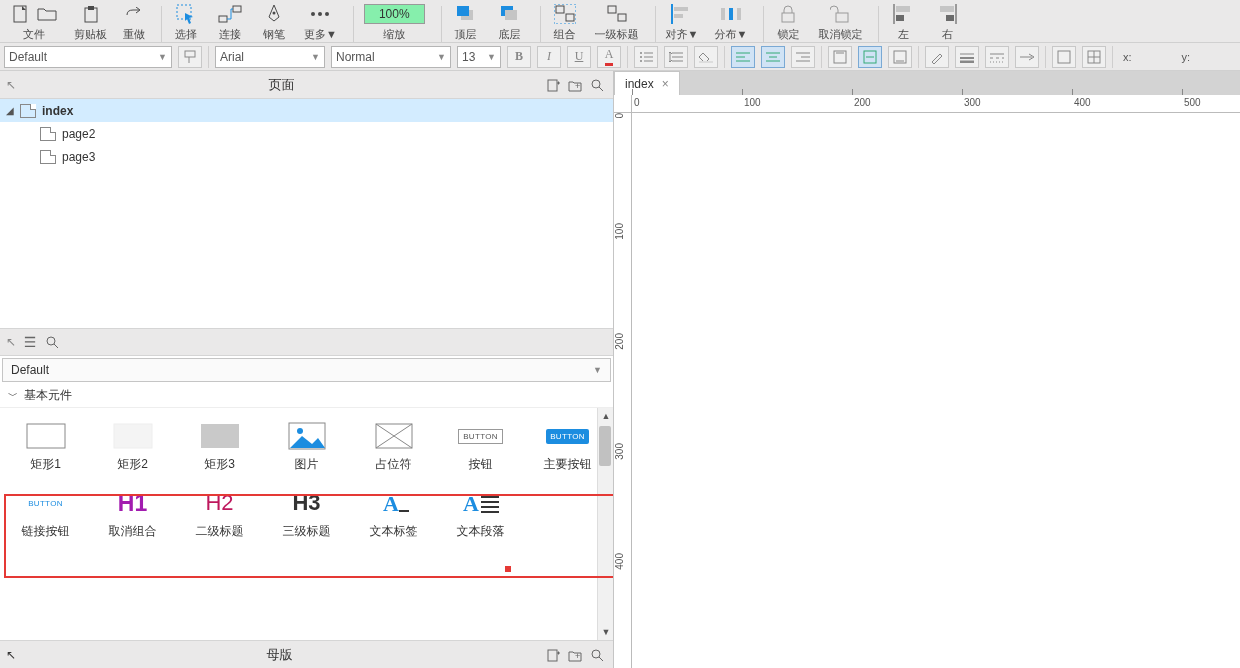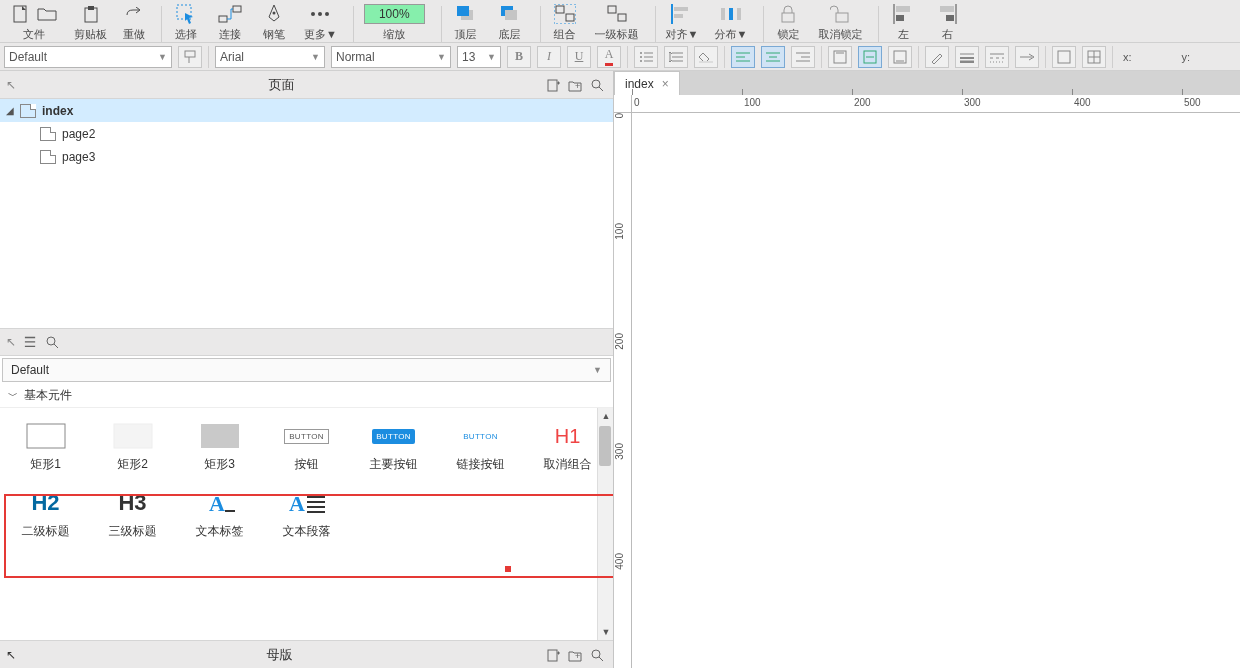--- a/index.html
+++ b/index.html
@@ -534,46 +534,66 @@
           <div class="widget">
               <div class="wic">
                 <svg width="40" height="26">
                   <rect x="1" y="1" width="38" height="24" fill="#c9c9c9"></rect>
                 </svg>
               </div>
               <div class="wlbl">矩形3</div>
             </div>
           <div class="widget">
               <div class="wic">
+                <svg width="38" height="28">
+                  <rect x="1" y="1" width="36" height="26" fill="#fff" stroke="#888"></rect>
+                  <circle cx="12" cy="9" r="3" fill="#1c8de0"></circle>
+                  <path d="M2 26 L14 14 L24 22 L30 16 L37 26 Z" fill="#1c8de0"></path>
+                </svg>
+              </div>
+              <div class="wlbl">图片</div>
+            </div>
+          <div class="widget">
+              <div class="wic">
+                <svg width="38" height="26">
+                  <rect x="1" y="1" width="36" height="24" fill="#fff" stroke="#888"></rect>
+                  <line x1="1" y1="1" x2="37" y2="25" stroke="#888"></line>
+                  <line x1="37" y1="1" x2="1" y2="25" stroke="#888"></line>
+                </svg>
+              </div>
+              <div class="wlbl">占位符</div>
+            </div>
+          <div class="widget">
+              <div class="wic">
                 <div style="border:1px solid #999;padding:2px 4px;font-size:8px;color:#555;letter-spacing:0.3px">BUTTON</div>
               </div>
               <div class="wlbl">按钮</div>
             </div>
 
           <div class="widget">
               <div class="wic">
                 <div style="background:#1c8de0;color:#fff;padding:3px 4px;font-size:8px;border-radius:2px;letter-spacing:0.3px">BUTTON</div>
               </div>
               <div class="wlbl">主要按钮</div>
             </div>
           <div class="widget">
               <div class="wic">
                 <div style="color:#1c8de0;font-size:8px;letter-spacing:0.3px">BUTTON</div>
               </div>
               <div class="wlbl">链接按钮</div>
             </div>
           <div class="widget">
               <div class="wic">
-                <span style="font-size:20px;font-weight:normal;color:#ef4444">H1</span>
+                <span style="font-size:23px;font-weight:bold;color:#a21caf">H1</span>
               </div>
               <div class="wlbl">取消组合</div>
             </div>
           <div class="widget">
               <div class="wic">
-                <span style="font-size:22px;font-weight:bold;color:#0369a1">H2</span>
+                <span style="font-size:22px;font-weight:normal;color:#be185d">H2</span>
               </div>
               <div class="wlbl">二级标题</div>
             </div>
           <div class="widget">
               <div class="wic">
                 <span style="font-size:22px;font-weight:bold;color:#333">H3</span>
               </div>
               <div class="wlbl">三级标题</div>
             </div>
           <div class="widget">

